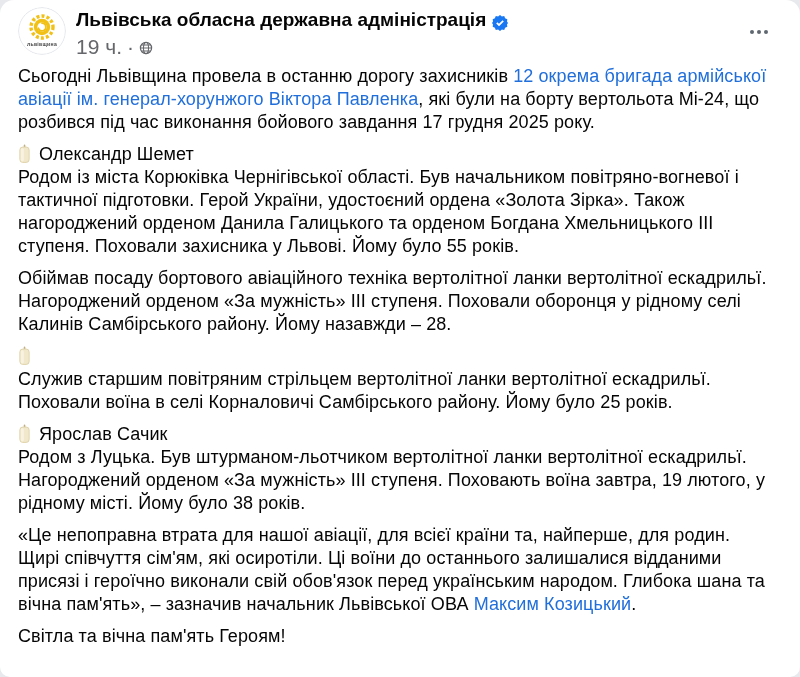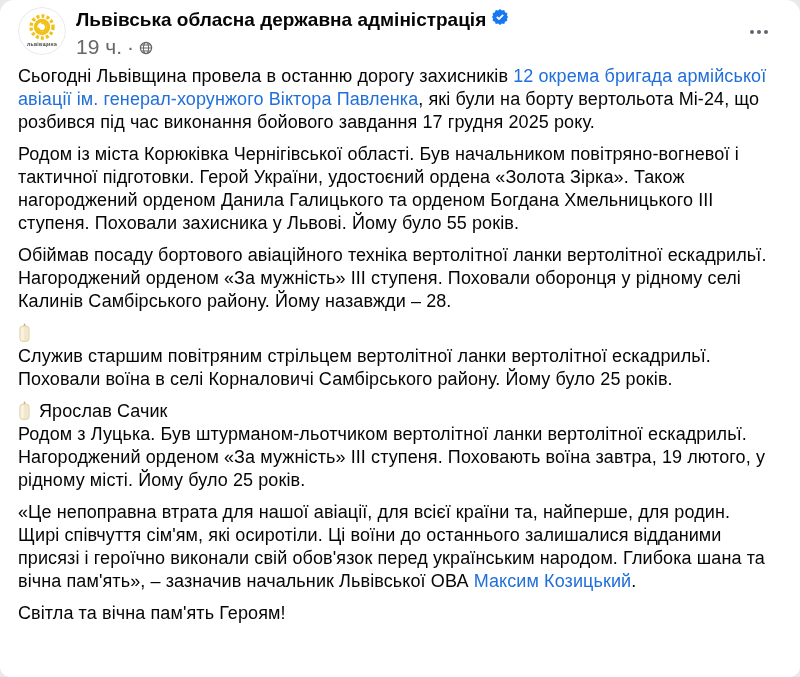--- a/index.html
+++ b/index.html
@@ -6,21 +6,21 @@
   .card {
     width:800px; height:677px; background:#ffffff;
     border-radius:14px 14px 10px 10px; overflow:hidden;
     position:relative; box-sizing:border-box;
     -webkit-font-smoothing:antialiased;
   }
   
   .header { position:relative; display:flex; align-items:flex-start; padding:7px 16px 0 18px; height:57px; box-sizing:border-box; }
   .avatar { width:48px; height:48px; border-radius:50%; flex:0 0 48px; cursor:pointer; display:block; }
   .header-info { margin-left:10px; padding-top:2px; min-width:0; }
-  .name-row { display:flex; align-items:flex-start; gap:6px; }
+  .name-row { display:flex; align-items:flex-end; gap:6px; }
   .page-name { font-size:19px; font-weight:700; color:#050505; cursor:pointer; white-space:nowrap; }
   .badge { width:16px; height:16px; display:block; }
   .meta-row { display:flex; align-items:center; gap:5px; margin-top:4px; color:#65676b; font-size:21px; }
   .meta-sep { color:#65676b; }
   .globe { width:14px; height:14px; display:block; margin-top:1px; }
   .more-btn { position:absolute; right:28px; top:22px; display:flex; gap:3px; padding:8px 4px; cursor:pointer; border-radius:6px; }
   .more-btn .dot { width:4px; height:4px; border-radius:50%; background:#606770; }
   
   .post { padding:8px 18px 0 18px; font-size:18px; line-height:23px; color:#050505; letter-spacing:0.1px; }
   .para { margin:0 10px 9px 0; }
@@ -65,41 +65,45 @@
       <span class="dot"></span>
       <span class="dot"></span>
     </div>
   </div>
 
   <div class="post">
 
     <p class="para"><span>Сьогодні Львівщина провела в останню дорогу захисників </span><span class="entity-link">12 окрема бригада армійської авіації ім. генерал-хорунжого Віктора Павленка</span><span>, які були на борту вертольота Мі-24, що розбився під час виконання бойового завдання 17 грудня 2025 року.</span></p>
 
     <p class="para">
-      <span>Родом із міста Корюківка Чернігівської області. Був начальником повітряно-вогневої і тактичної підготовки. Герой України, удостоєний ордена «Золота Зірка». Також нагороджений орденом Данила Галицького та орденом Богдана Хмельницького ІІІ ступеня. Поховали захисника у Львові. Йому було 55 років.</span>
+      <span class="name-line"><svg class="candle" viewBox="0 0 13 20">
+            <rect x="5.7" y="0.6" width="1.7" height="4.2" rx="0.85" fill="#bfae83"></rect>
+            <rect x="1.6" y="3.2" width="9.8" height="16.2" rx="3.1" fill="#f1e7ca" stroke="#dccfa5" stroke-width="0.9"></rect>
+            <rect x="2.6" y="4.2" width="3.2" height="14.2" rx="1.6" fill="#f8f2e0"></rect>
+          </svg><span>Олександр Шемет</span></span><span>Родом із міста Корюківка Чернігівської області. Був начальником повітряно-вогневої і тактичної підготовки. Герой України, удостоєний ордена «Золота Зірка». Також нагороджений орденом Данила Галицького та орденом Богдана Хмельницького ІІІ ступеня. Поховали захисника у Львові. Йому було 55 років.</span>
     </p>
 
     <p class="para">
       <span>Обіймав посаду бортового авіаційного техніка вертолітної ланки вертолітної ескадрильї. Нагороджений орденом «За мужність» ІІІ ступеня. Поховали оборонця у рідному селі Калинів Самбірського району. Йому назавжди – 28.</span>
     </p>
 
     <p class="para">
       <span class="name-line"><svg class="candle" viewBox="0 0 13 20">
             <rect x="5.7" y="0.6" width="1.7" height="4.2" rx="0.85" fill="#bfae83"></rect>
             <rect x="1.6" y="3.2" width="9.8" height="16.2" rx="3.1" fill="#f1e7ca" stroke="#dccfa5" stroke-width="0.9"></rect>
             <rect x="2.6" y="4.2" width="3.2" height="14.2" rx="1.6" fill="#f8f2e0"></rect>
           </svg></span><span>Служив старшим повітряним стрільцем вертолітної ланки вертолітної ескадрильї. Поховали воїна в селі Корналовичі Самбірського району. Йому було 25 років.</span>
     </p>
 
     <p class="para">
       <span class="name-line"><svg class="candle" viewBox="0 0 13 20">
             <rect x="5.7" y="0.6" width="1.7" height="4.2" rx="0.85" fill="#bfae83"></rect>
             <rect x="1.6" y="3.2" width="9.8" height="16.2" rx="3.1" fill="#f1e7ca" stroke="#dccfa5" stroke-width="0.9"></rect>
             <rect x="2.6" y="4.2" width="3.2" height="14.2" rx="1.6" fill="#f8f2e0"></rect>
-          </svg><span>Ярослав Сачик</span></span><span>Родом з Луцька. Був штурманом-льотчиком вертолітної ланки вертолітної ескадрильї. Нагороджений орденом «За мужність» ІІІ ступеня. Поховають воїна завтра, 19 лютого, у рідному місті. Йому було 25 років.</span>
+          </svg><span>Ярослав Сачик</span></span><span>Родом з Луцька. Був штурманом-льотчиком вертолітної ланки вертолітної ескадрильї. Нагороджений орденом «За мужність» ІІІ ступеня. Поховають воїна завтра, 19 лютого, у рідному місті. Йому було 38 років.</span>
     </p>
 
     <p class="para"><span>«Це непоправна втрата для нашої авіації, для всієї країни та, найперше, для родин. Щирі співчуття сім'ям, які осиротіли. Ці воїни до останнього залишалися відданими присязі і героїчно виконали свій обов'язок перед українським народом. Глибока шана та вічна пам'ять», – зазначив начальник Львівської ОВА </span><span class="entity-link">Максим Козицький</span><span>.</span></p>
 
     <p class="para">Світла та вічна пам'ять Героям!</p>
 
   </div>
 </div>
 
 </body></html>

